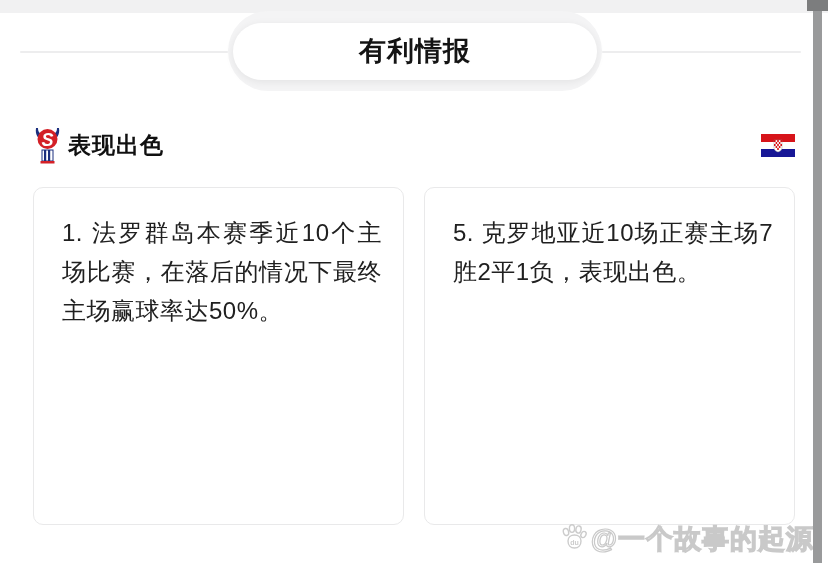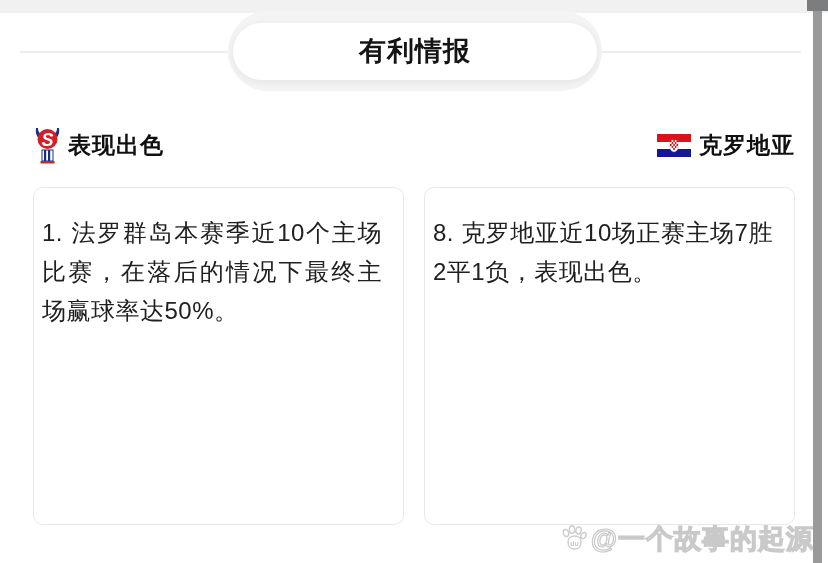--- a/index.html
+++ b/index.html
@@ -53,33 +53,33 @@
     position: absolute; right: 33px; top: 124px; height: 42px;
     display: flex; align-items: center; gap: 8px;
   }
   .team-name {
     font-size: 23px; font-weight: 700; color: #101010; letter-spacing: 1px;
     white-space: nowrap;
   }
   .card {
     position: absolute; top: 187px; width: 371px; height: 338px;
     background: #ffffff; border: 1px solid #e9e9ea; border-radius: 10px;
-    padding: 25px 21px 0 8px;
+    padding: 25px 21px 0 28px;
     overflow: hidden;
   }
   .card.home { left: 33px; }
   .card.away { left: 424px; }
   .card p {
     font-size: 24px; line-height: 39px; color: #202020;
     letter-spacing: 0.5px; margin-bottom: 16px;
     text-align: justify;
   }
   .watermark {
     position: absolute; right: 14px; bottom: 6px;
-    display: flex; align-items: flex-end; gap: 2px;
+    display: flex; align-items: center; gap: 2px;
   }
   .watermark-text {
     font-size: 27px; font-weight: 700; letter-spacing: 1px;
     color: rgba(255,255,255,0.92);
     -webkit-text-stroke: 1.2px #c9c9c9;
     white-space: nowrap;
   }
   .logo-box { display: flex; align-items: center; justify-content: center; }
 </style>
 </head>
@@ -125,29 +125,28 @@
         <rect x="17.8" y="8" width="1.6" height="2" fill="#d7141a"></rect>
         <rect x="13" y="10" width="1.6" height="2" fill="#d7141a"></rect>
         <rect x="16.2" y="10" width="1.6" height="2" fill="#d7141a"></rect>
         <rect x="19.4" y="10" width="1.6" height="2" fill="#d7141a"></rect>
         <rect x="14.6" y="12" width="1.6" height="2" fill="#d7141a"></rect>
         <rect x="17.8" y="12" width="1.6" height="2" fill="#d7141a"></rect>
         <rect x="16.2" y="14" width="1.6" height="2" fill="#d7141a"></rect>
       </g>
     </svg>
   </span>
-  <span class="team-name">克罗地亚</span>
 </div>
 
 <div class="card home">
   <p>1. 法罗群岛本赛季近10个主场比赛，在落后的情况下最终主场赢球率达50%。</p>
 </div>
 
 <div class="card away">
-  <p>8. 克罗地亚近10场正赛主场7胜2平1负，表现出色。</p>
+  <p>5. 克罗地亚近10场正赛主场7胜2平1负，表现出色。</p>
 </div>
 
 <div class="watermark">
   <span>
     <svg width="30" height="30" viewBox="0 0 30 30">
       <g fill="none" stroke="#cccccc" stroke-width="1.4">
         <ellipse cx="7" cy="10" rx="2.6" ry="3.6" transform="rotate(-15 7 10)"></ellipse>
         <ellipse cx="13" cy="6.5" rx="2.6" ry="3.8"></ellipse>
         <ellipse cx="19.5" cy="7.5" rx="2.6" ry="3.6" transform="rotate(12 19.5 7.5)"></ellipse>
         <ellipse cx="24.5" cy="12.5" rx="2.4" ry="3.2" transform="rotate(30 24.5 12.5)"></ellipse>

